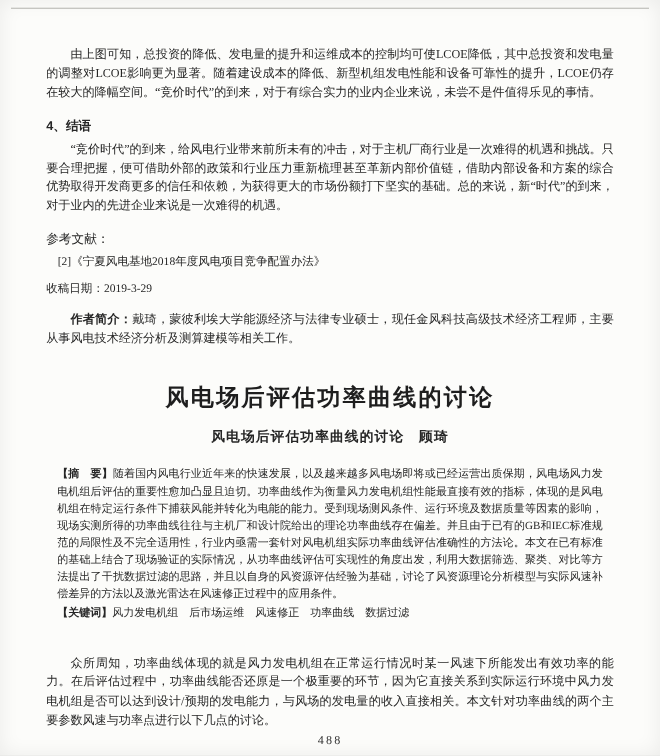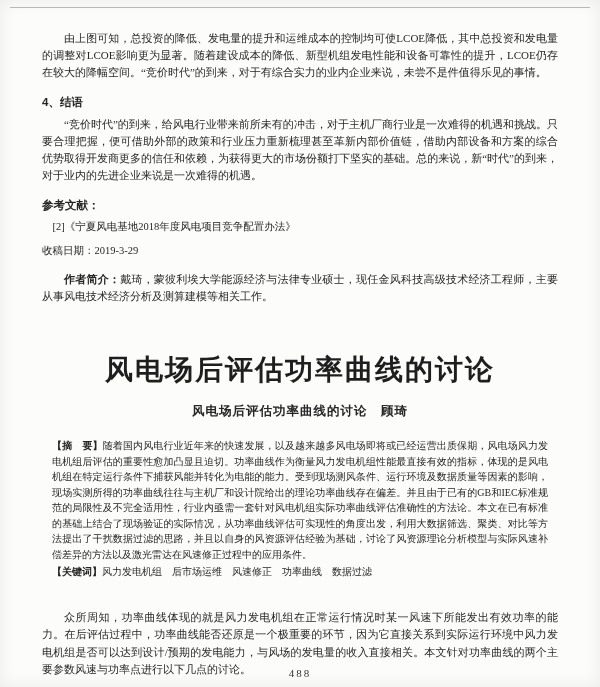--- a/index.html
+++ b/index.html
@@ -4,58 +4,58 @@
 <style>
   html,body{margin:0;padding:0;background:#e9e9e6;}
   .page{
     position:relative;
     width:600px;height:687px;
     margin:0 auto;
     background:#fcfcfa;
     color:#262626;
     font-family:"Liberation Serif", serif;
     box-sizing:border-box;
-    padding:30px 42px 8px 42px;
+    padding:42px 42px 8px 42px;
     box-shadow:inset 0 0 18px rgba(0,0,0,0.07);
     overflow:hidden;
   }
   .top-rule{
     position:absolute;top:7px;left:10px;right:10px;
     border-top:1px solid #b9b9b4;
   }
   p{margin:0;}
   .body{
     font-size:11px;line-height:17px;text-align:justify;
   }
   .indent{text-indent:2em;}
   .sec-heading{
     font-size:11.5px;font-weight:bold;
     margin:14px 0 6px 0;
     font-family:"Liberation Sans", sans-serif;
   }
   .refs-heading{
-    font-size:11.5px;font-weight:bold;
+    font-size:11.5px;font-weight:normal;
     margin:14px 0 5px 0;
     font-family:"Liberation Sans", sans-serif;
   }
   .ref{
     font-size:10.5px;line-height:17px;text-indent:1em;
   }
   .received{
     font-size:10.5px;line-height:16px;
     text-align:left;
     padding-right:28px;
     margin-top:8px;
   }
   .bio{margin-top:12px;}
   .bold{font-weight:bold;}
   .title{
-    font-size:28px;font-weight:bold;
+    font-size:21px;font-weight:bold;
     text-align:center;
-    margin:46px 0 14px 0;
+    margin:30px 0 14px 0;
     letter-spacing:2px;
     font-family:"Liberation Sans", sans-serif;
     color:#1e1e1e;
   }
   .byline{
     font-size:12.5px;font-weight:bold;
     text-align:center;
     margin:0 0 18px 0;
     letter-spacing:1px;
   }

